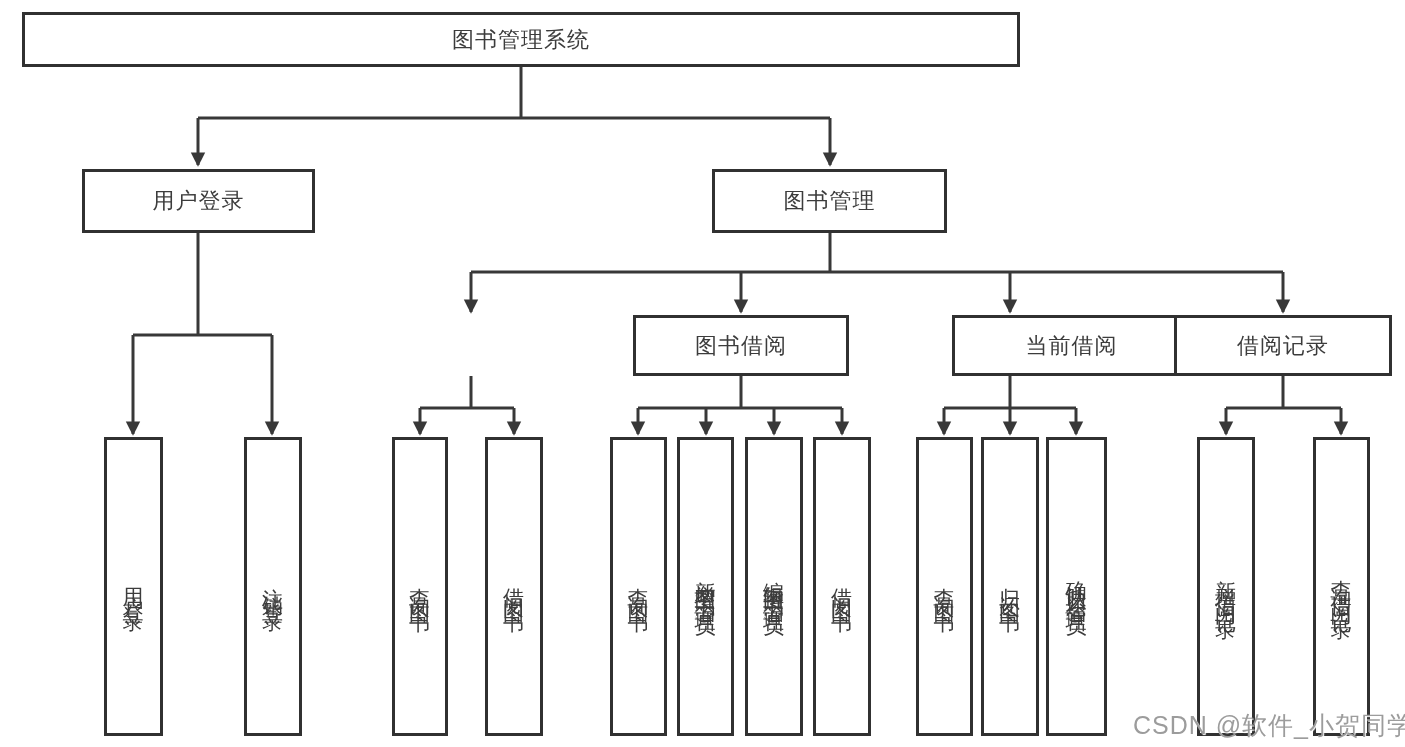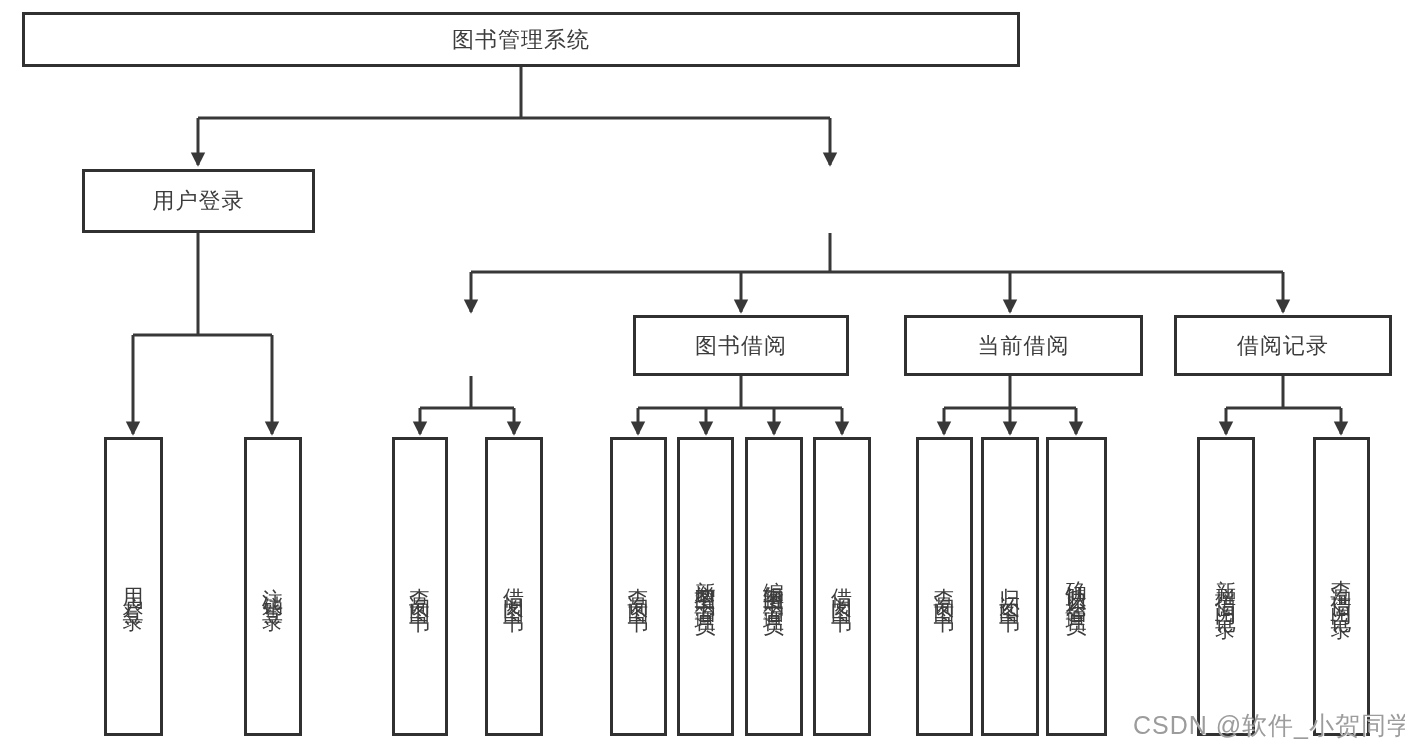--- a/index.html
+++ b/index.html
@@ -81,23 +81,24 @@
       <path marker-end="url(#arw)" d="M1010 408 V434"></path>
       <path marker-end="url(#arw)" d="M1076 408 V434"></path>
       <path marker-end="url(#arw)" d="M1226 408 V434"></path>
       <path marker-end="url(#arw)" d="M1341 408 V434"></path>
     </g>
   </svg>
 
   <div class="box h" style="left:22px;top:12px;width:998px;height:55px;">图书管理系统</div>
 
   <div class="box h" style="left:82px;top:169px;width:233px;height:64px;">用户登录</div>
+  <div class="box h" style="left:712px;top:169px;width:235px;height:64px;">图书管理</div>
 
   <div class="box h" style="left:633px;top:315px;width:216px;height:61px;text-align:right;">图书借阅</div>
-  <div class="box h" style="left:904px;top:315px;width:239px;height:61px;">当前借阅</div>
+  <div class="box h" style="left:952px;top:315px;width:239px;height:61px;">当前借阅</div>
   <div class="box h" style="left:1174px;top:315px;width:218px;height:61px;">借阅记录</div>
 
   <div class="box v" style="left:104px;top:437px;width:59px;height:299px;">
     <span>用户登录</span>
   </div>
   <div class="box v" style="left:244px;top:437px;width:58px;height:299px;">
     <span>注销登录</span>
   </div>
 
   <div class="box v" style="left:392px;top:437px;width:56px;height:299px;">

